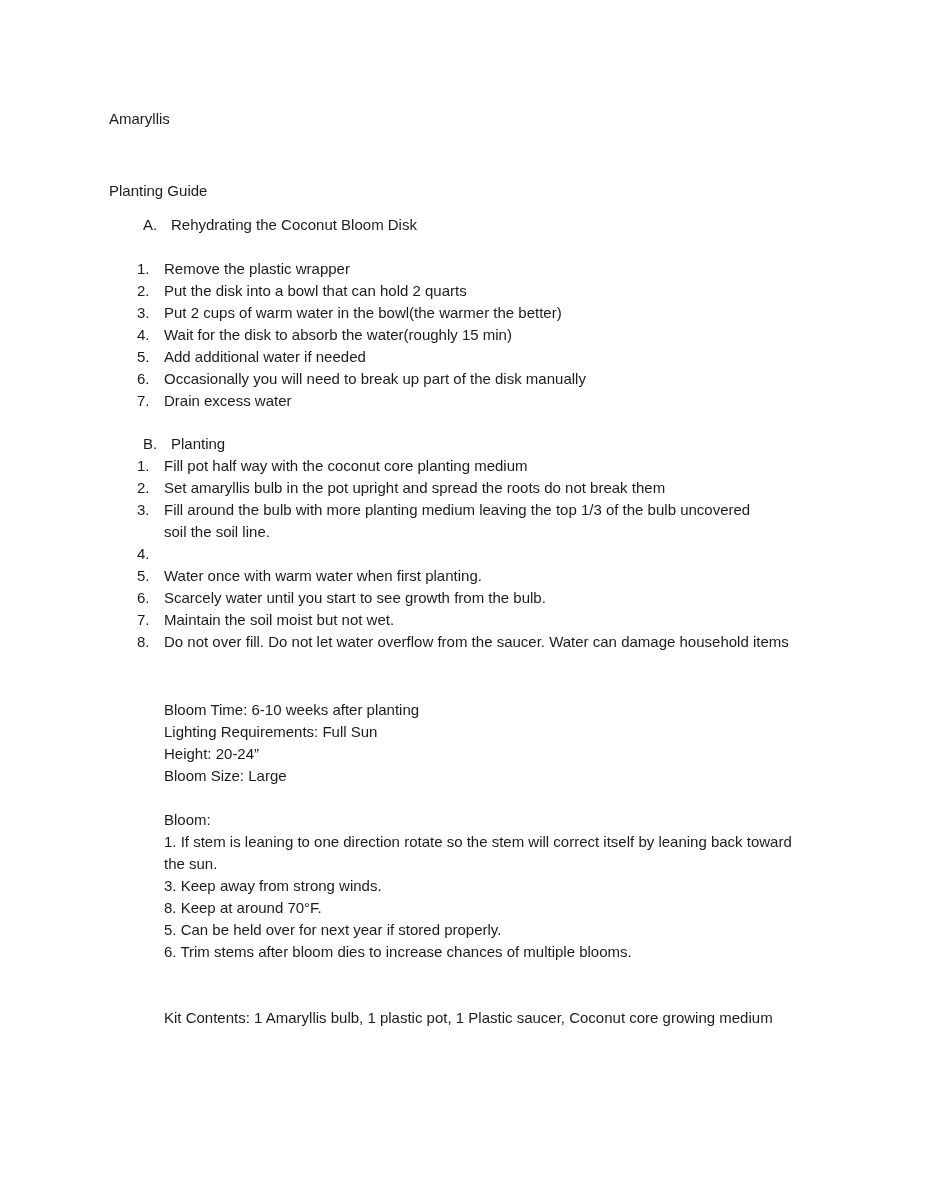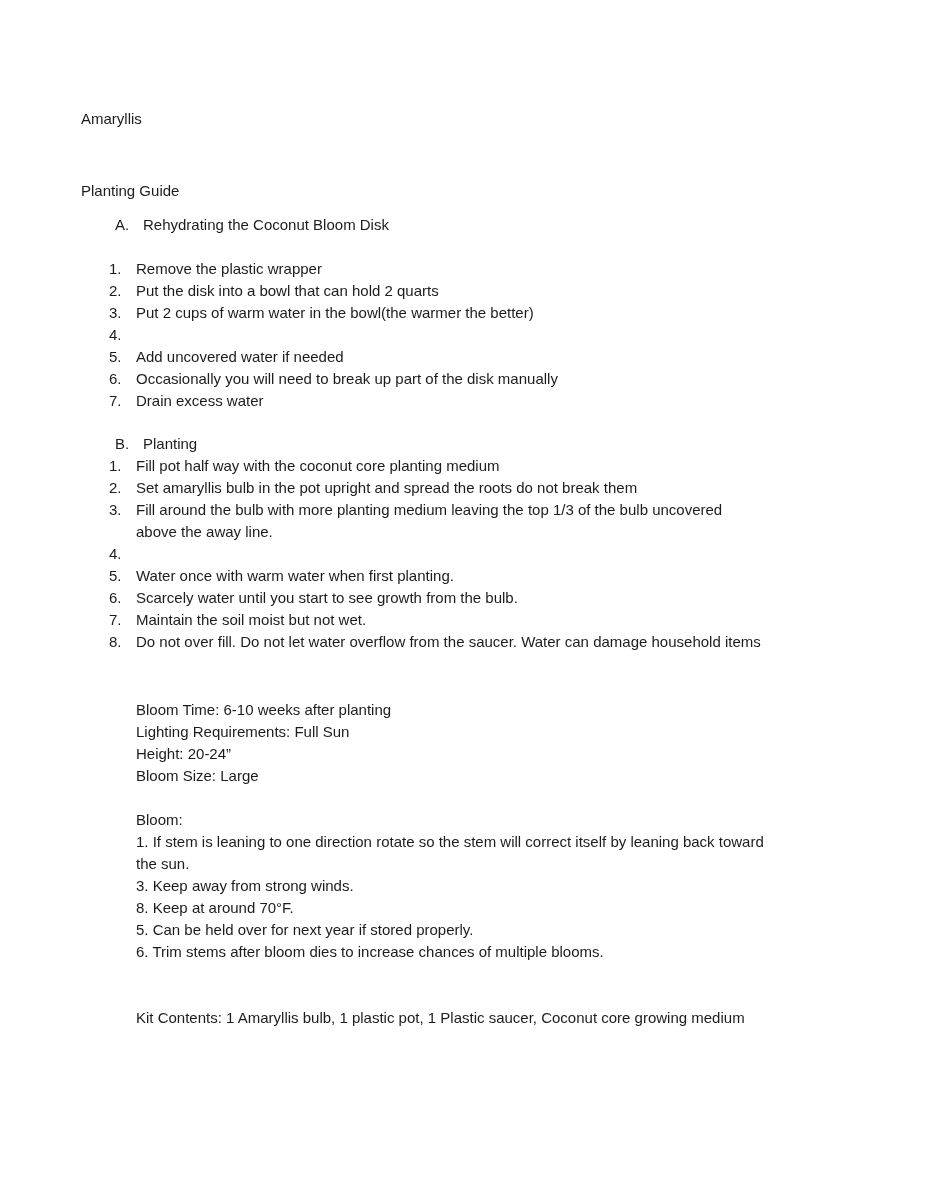--- a/index.html
+++ b/index.html
@@ -6,21 +6,21 @@
     margin: 0;
     padding: 0;
     background: #ffffff;
   }
   .page {
     position: relative;
     width: 927px;
     height: 1200px;
     background: #ffffff;
     box-sizing: border-box;
-    padding: 108px 60px 0 81px;
+    padding: 108px 60px 0 109px;
     font-family: "Liberation Sans", "DejaVu Sans", sans-serif;
     font-size: 15px;
     line-height: 22px;
     color: #1c1c1c;
     overflow: hidden;
   }
   .doc-title { white-space: nowrap; }
   .guide-title { margin-top: 50px; white-space: nowrap; }
 
   .section-heading {
@@ -70,24 +70,25 @@
     <div class="step">
       <span class="num">2.</span>
       <span class="txt">Put the disk into a bowl that can hold 2 quarts</span>
     </div>
     <div class="step">
       <span class="num">3.</span>
       <span class="txt">Put 2 cups of warm water in the bowl(the warmer the better)</span>
     </div>
     <div class="step">
       <span class="num">4.</span>
+      <span class="txt">Wait for the disk to absorb the water(roughly 15 min)</span>
     </div>
     <div class="step">
       <span class="num">5.</span>
-      <span class="txt">Add uncovered water if needed</span>
+      <span class="txt">Add additional water if needed</span>
     </div>
     <div class="step">
       <span class="num">6.</span>
       <span class="txt">Occasionally you will need to break up part of the disk manually</span>
     </div>
     <div class="step">
       <span class="num">7.</span>
       <span class="txt">Drain excess water</span>
     </div>
   </div>
@@ -103,21 +104,21 @@
       <span class="txt">Fill pot half way with the coconut core planting medium</span>
     </div>
     <div class="step">
       <span class="num">2.</span>
       <span class="txt">Set amaryllis bulb in the pot upright and spread the roots do not break them</span>
     </div>
     <div class="step">
       <span class="num">3.</span>
       <span class="txt">
         <div>Fill around the bulb with more planting medium leaving the top 1/3 of the bulb uncovered</div>
-        <div>above the away line.</div>
+        <div>soil the soil line.</div>
       </span>
     </div>
     <div class="step">
       <span class="num">4.</span>
     </div>
     <div class="step">
       <span class="num">5.</span>
       <span class="txt">Water once with warm water when first planting.</span>
     </div>
     <div class="step">

